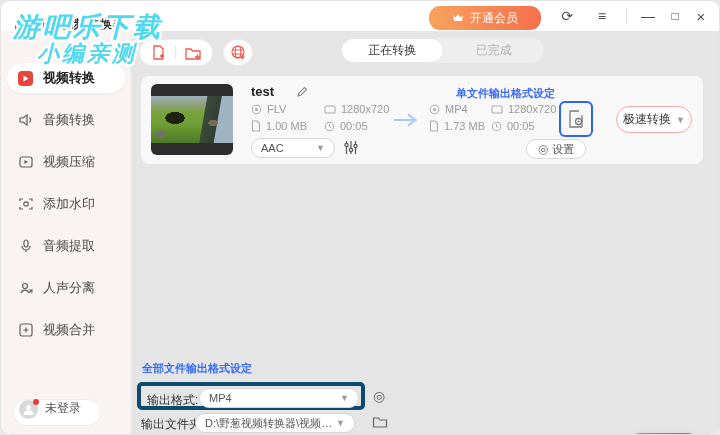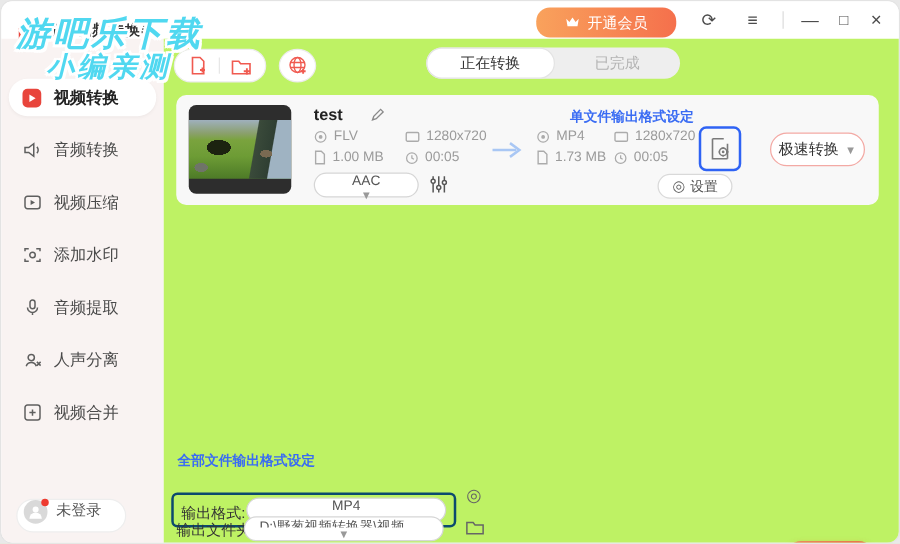--- a/index.html
+++ b/index.html
@@ -35,21 +35,21 @@
     gap:9px;padding-left:10px;font-size:13px;color:#4a4a4a;cursor:pointer;}
   .side-item.active{background:#ffffff;box-shadow:0 1px 3px rgba(0,0,0,0.05);color:#222;font-weight:bold;}
   .side-ico{width:17px;height:17px;display:flex;align-items:center;justify-content:center;flex:none;}
   .login-pill{left:12px;top:368px;width:88px;height:27px;border:1px solid #eee;border-radius:14px;background:#fff;
     display:flex;align-items:flex-start;gap:7px;padding-left:5px;font-size:12px;color:#555;cursor:pointer;}
   .avatar{width:19px;height:19px;border-radius:50%;background:#d9d9d9;position:relative;flex:none;}
   .avatar .dot{position:absolute;right:-1px;top:-1px;width:6px;height:6px;border-radius:50%;background:#ee3b30;}
   .avatar svg{position:absolute;left:2px;top:2px;}
 
   
-  .main{left:130px;top:30px;width:590px;height:405px;background:#bef264;}
+  .main{left:130px;top:30px;width:590px;height:405px;background:#e5e5e5;}
   .tool-pill{top:8px;height:27px;border:1px solid #ececec;border-radius:14px;background:#fff;
     display:flex;align-items:center;justify-content:center;gap:8px;}
   .tool-pill .vsep{width:1px;height:13px;background:#e7e7e7;}
   .icon-btn{display:flex;align-items:center;justify-content:center;cursor:pointer;}
 
   .tabs{left:210px;top:7px;width:203px;height:25px;background:#eeeeee;border-radius:13px;display:flex;}
   .tab{flex:1;display:flex;align-items:center;justify-content:center;font-size:12px;color:#b3b3b3;
     border-radius:13px;cursor:pointer;}
   .tab.active{background:#fff;color:#333;border:1px solid #e4e4e4;}
 
@@ -60,35 +60,35 @@
     background:
       radial-gradient(ellipse 16px 10px at 24px 22px,#1c2310 0 60%,transparent 61%),
       radial-gradient(ellipse 9px 6px at 10px 38px,#6f7468 0 60%,transparent 61%),
       radial-gradient(ellipse 8px 5px at 62px 27px,#7a6a52 0 60%,transparent 61%),
       linear-gradient(100deg,transparent 62%,#3a4a3a 63%,#2f3f33 78%,#9fb3c2 79%),
       linear-gradient(180deg,#9fb0bd 0%,#8ba06f 22%,#7aa33e 34%,#6d9c35 62%,#4d7a27 100%);}
   .file-title{font-size:13px;font-weight:bold;color:#222;}
   .meta{display:flex;align-items:flex-end;gap:5px;font-size:11px;color:#9b9b9b;white-space:nowrap;}
   .codec-select{left:110px;top:62px;width:84px;height:20px;}
   .pill-select{display:flex;align-items:center;justify-content:space-between;border:1px solid #d6d6d6;
-    border-radius:11px;background:#fff;padding:0 9px;font-size:11px;color:#555;cursor:pointer;flex-direction:column;}
+    border-radius:11px;background:#fff;padding:0 9px;font-size:11px;color:#555;cursor:pointer;}
   .caret{font-size:9px;color:#999;}
   .arrow{left:252px;top:36px;color:#a9c7f4;}
   .blue-link{color:#3a6cf3;font-size:11px;font-weight:bold;cursor:pointer;}
   .fmt-box{left:418px;top:25px;width:34px;height:36px;border:2px solid #2f63f4;border-radius:6px;
     display:flex;align-items:center;justify-content:center;background:#f8f8f8;cursor:pointer;}
   .settings-pill{left:385px;top:63px;width:60px;height:20px;border:1px solid #d9d9d9;border-radius:11px;
     background:#fff;display:flex;align-items:center;justify-content:center;gap:4px;
     font-size:11px;color:#555;cursor:pointer;}
   .speed-pill{left:475px;top:30px;width:76px;height:27px;border:1px solid #f3a9a4;border-radius:14px;
     background:#fff;display:flex;align-items:center;justify-content:center;gap:5px;
     font-size:12px;color:#333;cursor:pointer;}
 
   
-  .blue-frame{left:6px;top:363px;width:228px;height:28px;border:2px solid #0c4a6e;border-radius:5px;}
+  .blue-frame{left:6px;top:351px;width:228px;height:28px;border:4px solid #0c4a6e;border-radius:5px;}
   .row-label{font-size:12px;color:#333;}
   .gray-ico{color:#666;font-size:14px;cursor:pointer;}
   .start-btn{left:495px;top:362px;width:76px;height:30px;border-radius:16px;
     background:linear-gradient(135deg,#f8705c,#ee3c30);color:#fff;font-size:13px;
     display:flex;align-items:center;justify-content:center;cursor:pointer;box-shadow:0 2px 5px rgba(238,60,48,.35);margin-top:40px;}
 
   svg{display:block;}
 </style>
 </head>
 <body>

